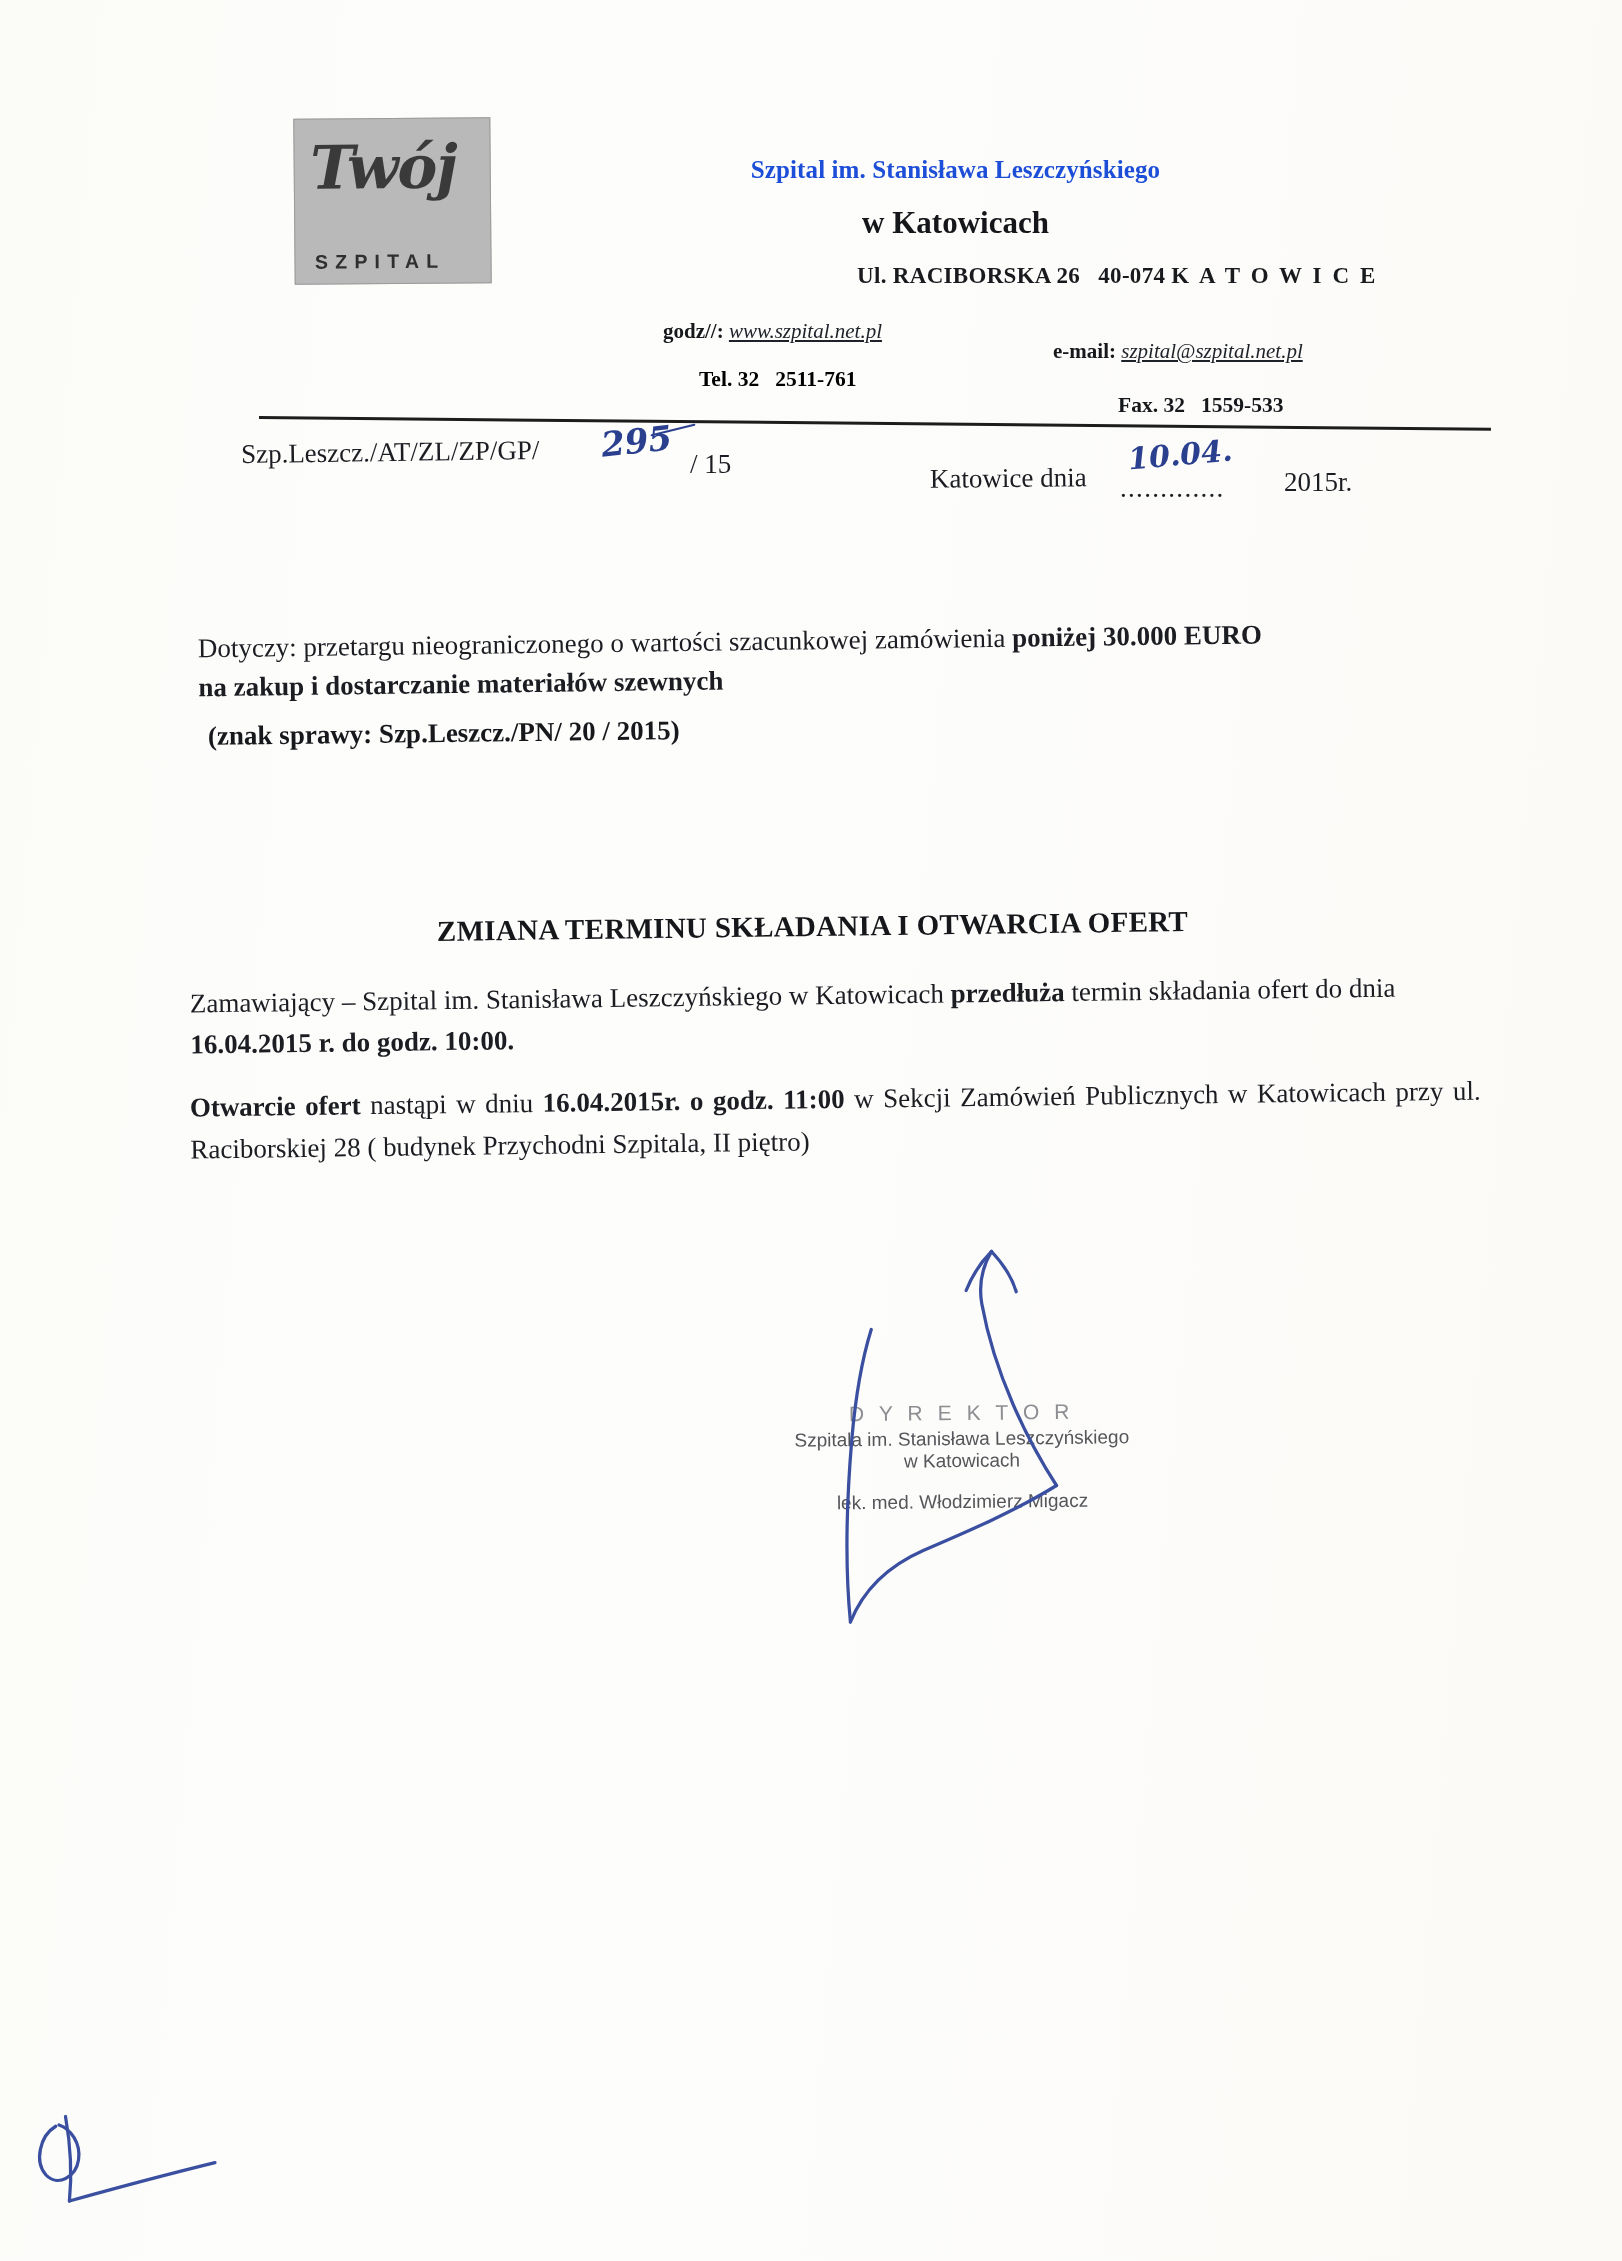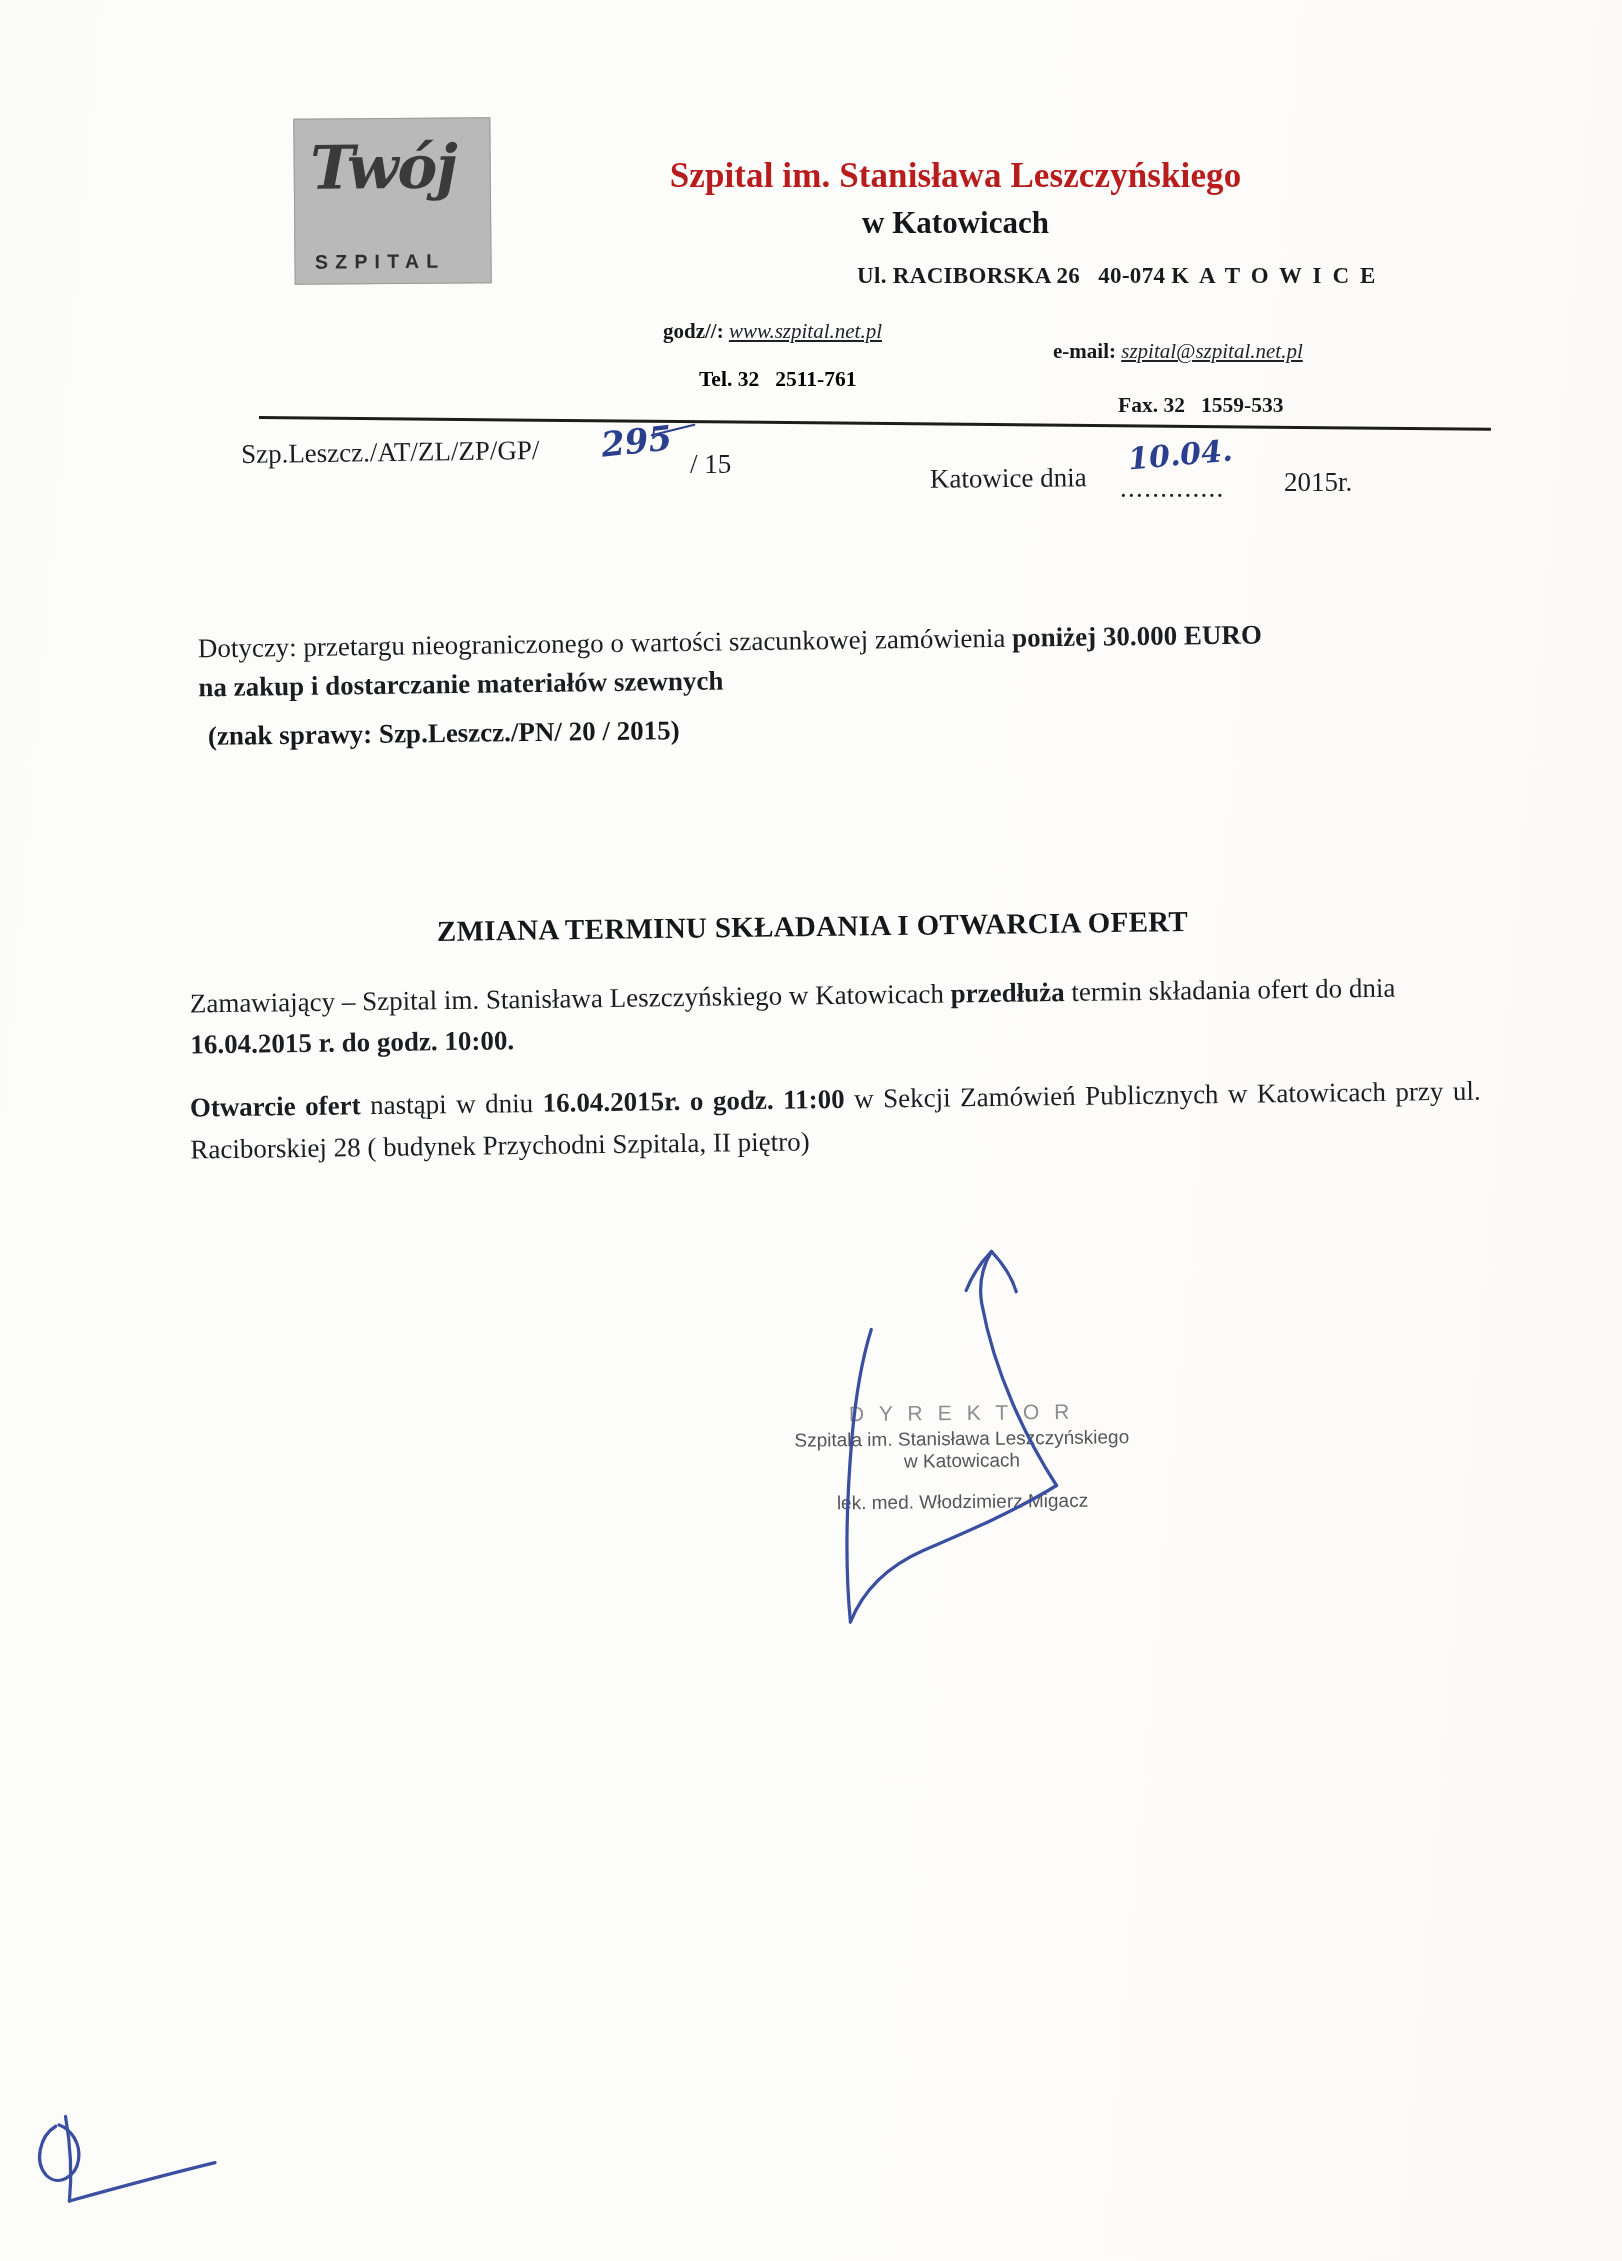--- a/index.html
+++ b/index.html
@@ -57,23 +57,23 @@
     letter-spacing: 7.2px;
     color: #2f2f2f;
   }
 
   .hdr-title {
     position: absolute;
     left: 533px;
     top: 156px;
     width: 845px;
     text-align: center;
-    font-size: 35px;
-    font-weight: 700;
-    color: #b91c1c;
+    font-size: 25px;
+    font-weight: 700;
+    color: #1d4ed8;
     letter-spacing: 0.1px;
   }
   .hdr-title2 {
     position: absolute;
     left: 533px;
     top: 205px;
     width: 845px;
     text-align: center;
     font-size: 31px;
     font-weight: 700;

